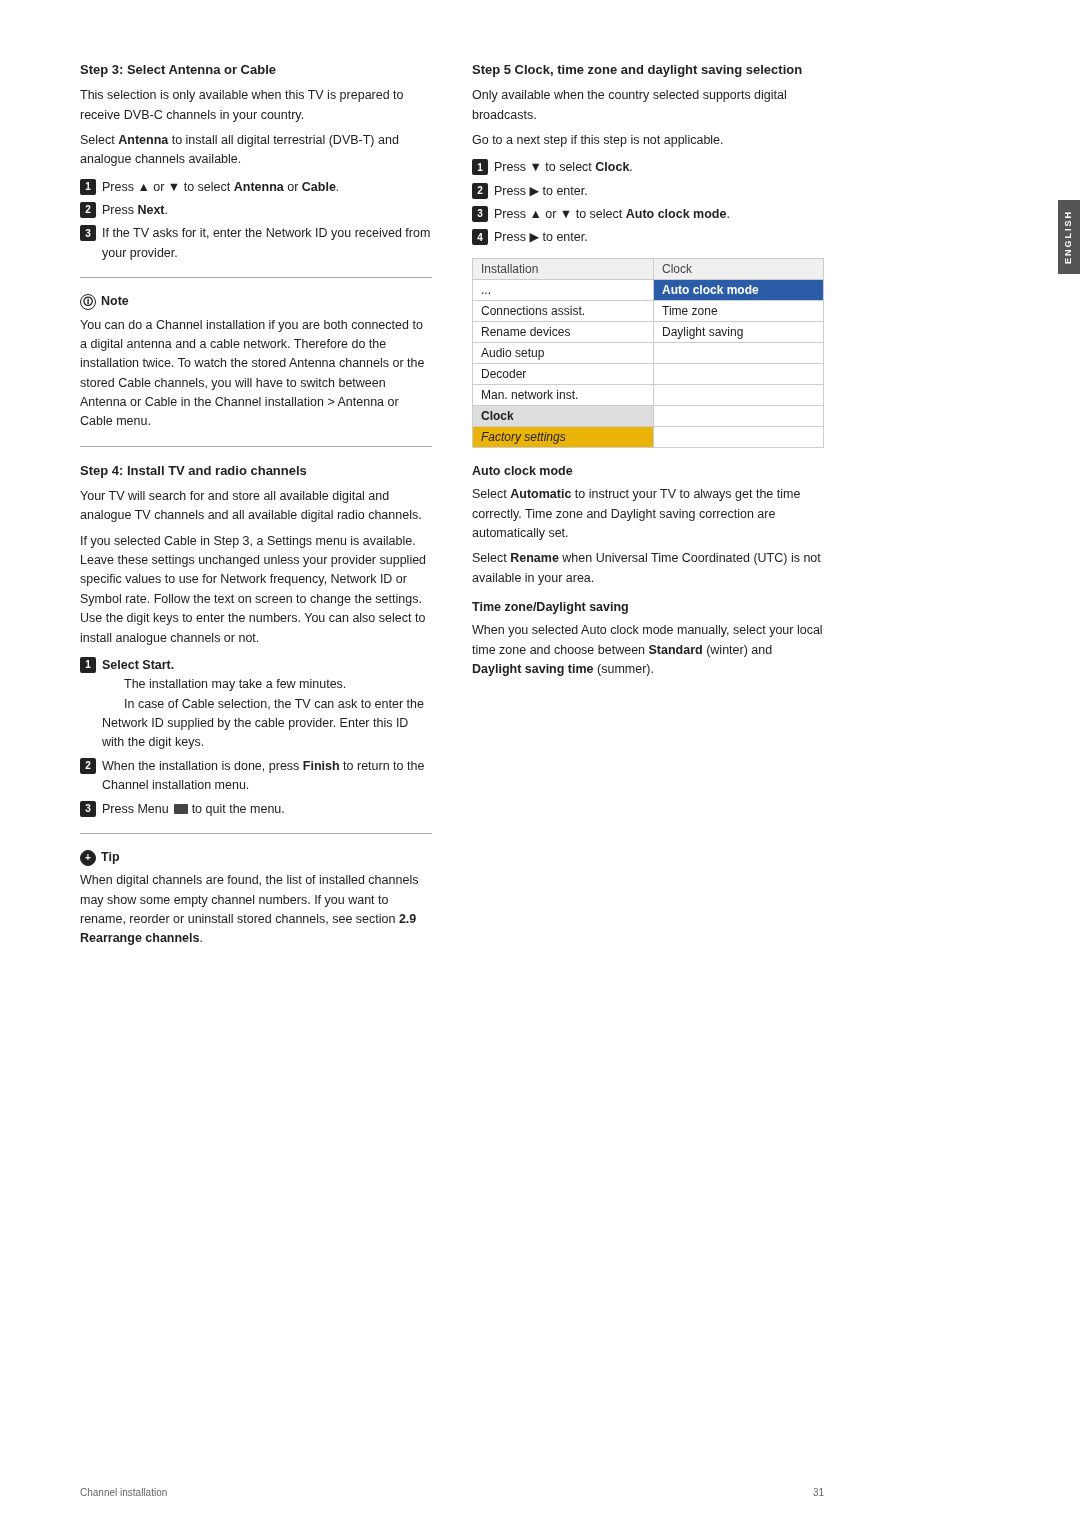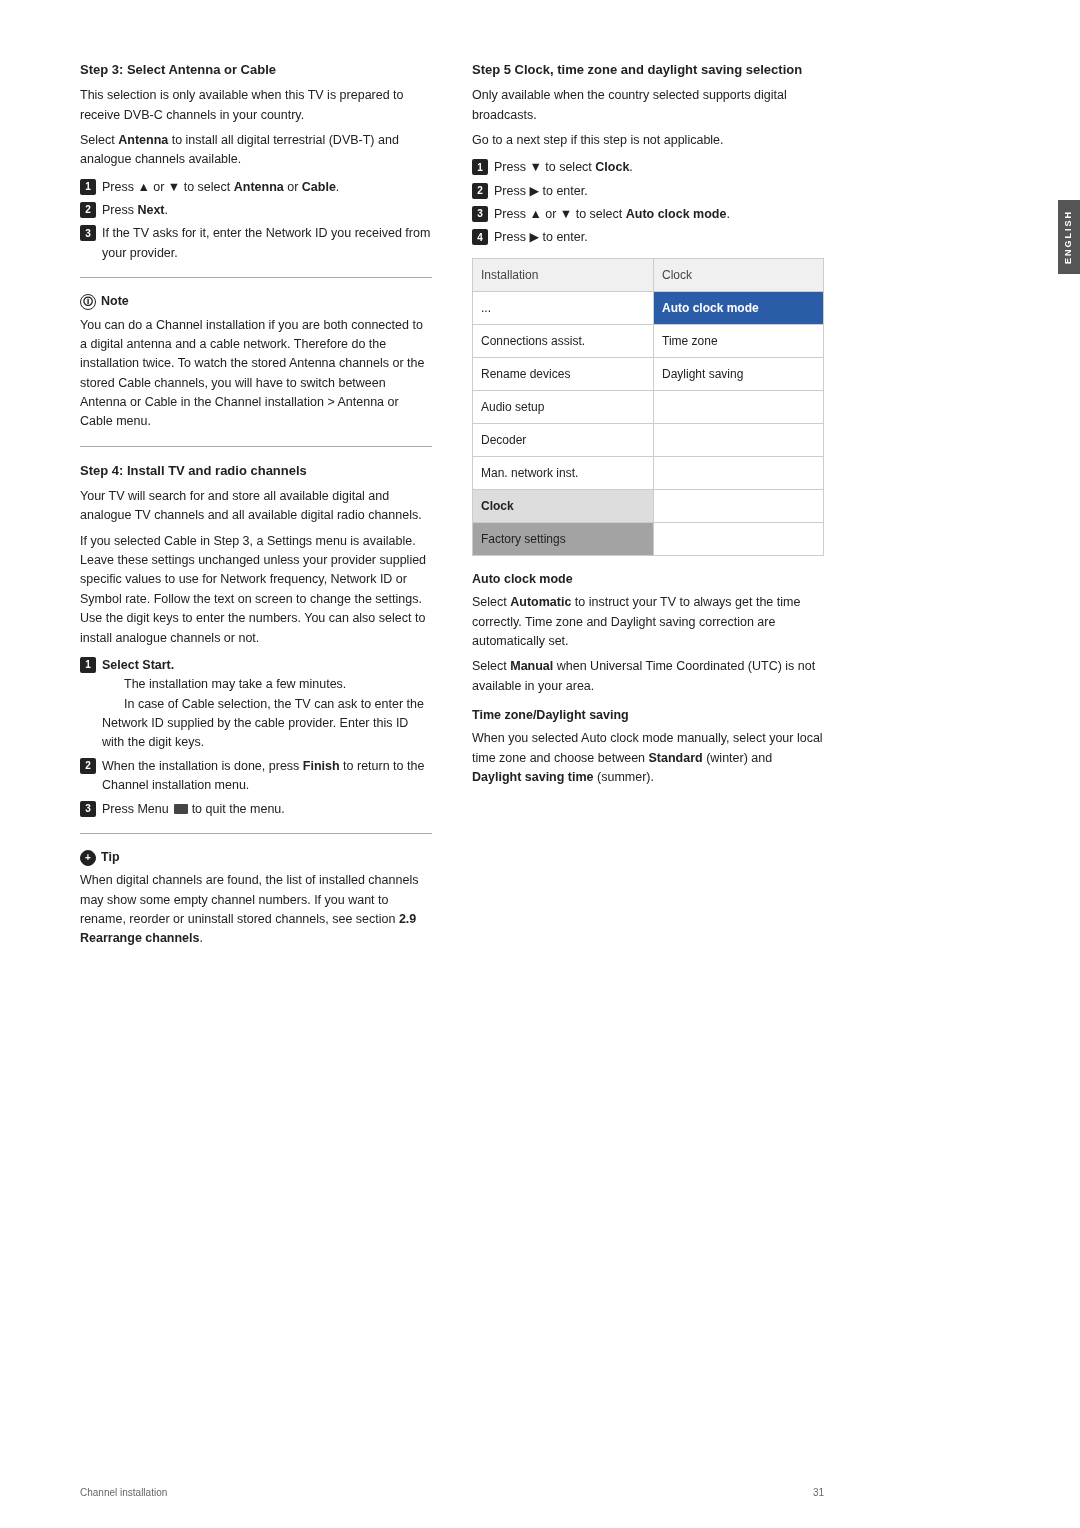--- a/index.html
+++ b/index.html
@@ -148,21 +148,21 @@
 
     
     .menu-table {
       border-collapse: collapse;
       width: 100%;
       margin: 10px 0 14px 0;
       font-size: 12px;
     }
 
     .menu-table td {
-      padding: 9px 8px;
+      padding: 3px 8px;
       border: 1px solid #ccc;
     }
 
     .menu-header {
       background: #f0f0f0;
       font-weight: normal;
       color: #444;
     }
 
     .menu-selected {
@@ -170,21 +170,22 @@
       color: #fff;
       font-weight: bold;
     }
 
     .menu-active-row {
       background: #dddddd;
       font-weight: bold;
     }
 
     .menu-gray {
-      background: #a3a3a3;
+      background: #eab308;
+      font-style: italic;
     }
 
     .sub-section-title {
       font-size: 12.5px;
       font-weight: bold;
       margin: 10px 0 4px 0;
     }
 
     .footer {
       position: absolute;
@@ -360,21 +361,21 @@
           </tr>
         </tbody>
       </table>
 
       <div>
         <p class="sub-section-title">Auto clock mode</p>
         <p>
           Select <strong>Automatic</strong> to instruct your TV to always get the time correctly. Time zone and Daylight saving correction are automatically set.
         </p>
         <p>
-          Select <strong>Manual</strong> when Universal Time Coordinated (UTC) is not available in your area.
+          Select <strong>Rename</strong> when Universal Time Coordinated (UTC) is not available in your area.
         </p>
       </div>
 
       <div>
         <p class="sub-section-title">Time zone/Daylight saving</p>
         <p>
           When you selected Auto clock mode manually, select your local time zone and choose between <strong>Standard</strong> (winter) and <strong>Daylight saving time</strong> (summer).
         </p>
       </div>
 

